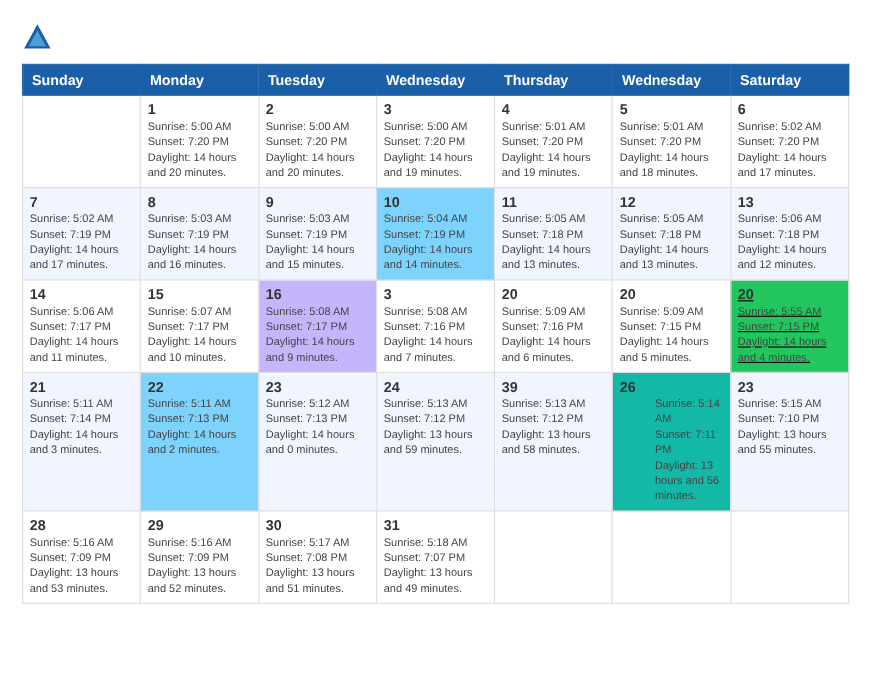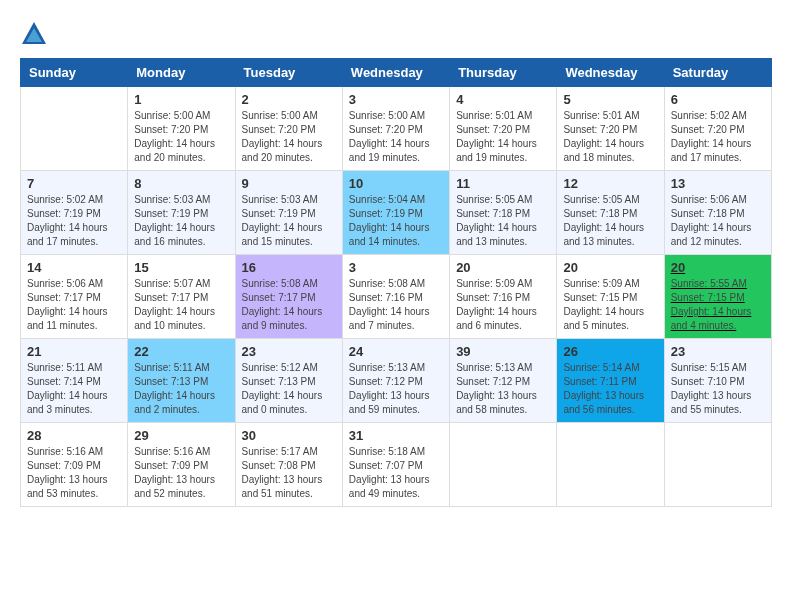--- a/index.html
+++ b/index.html
@@ -283,23 +283,23 @@
           <div class="day-info" style="white-space: pre-line;">Sunrise: 5:13 AM
 Sunset: 7:12 PM
 Daylight: 13 hours and 59 minutes.</div>
         </td>
         <td style="background-color: rgb(240, 245, 255);">
           <span class="day-number">39</span>
           <div class="day-info" style="white-space: pre-line;">Sunrise: 5:13 AM
 Sunset: 7:12 PM
 Daylight: 13 hours and 58 minutes.</div>
         </td>
-        <td style="background-color: #0ea5e9;">
+        <td style="background-color: #14b8a6;">
           <span class="day-number">26</span>
-          <div class="day-info" style="white-space: pre-line;">Sunrise: 5:14 AM
+          <div class="day-info" style="white-space: pre-line; margin-left: 32px;">Sunrise: 5:14 AM
 Sunset: 7:11 PM
 Daylight: 13 hours and 56 minutes.</div>
         </td>
         <td style="background-color: rgb(240, 245, 255);">
           <span class="day-number">23</span>
           <div class="day-info" style="white-space: pre-line;">Sunrise: 5:15 AM
 Sunset: 7:10 PM
 Daylight: 13 hours and 55 minutes.</div>
         </td>
       </tr>

